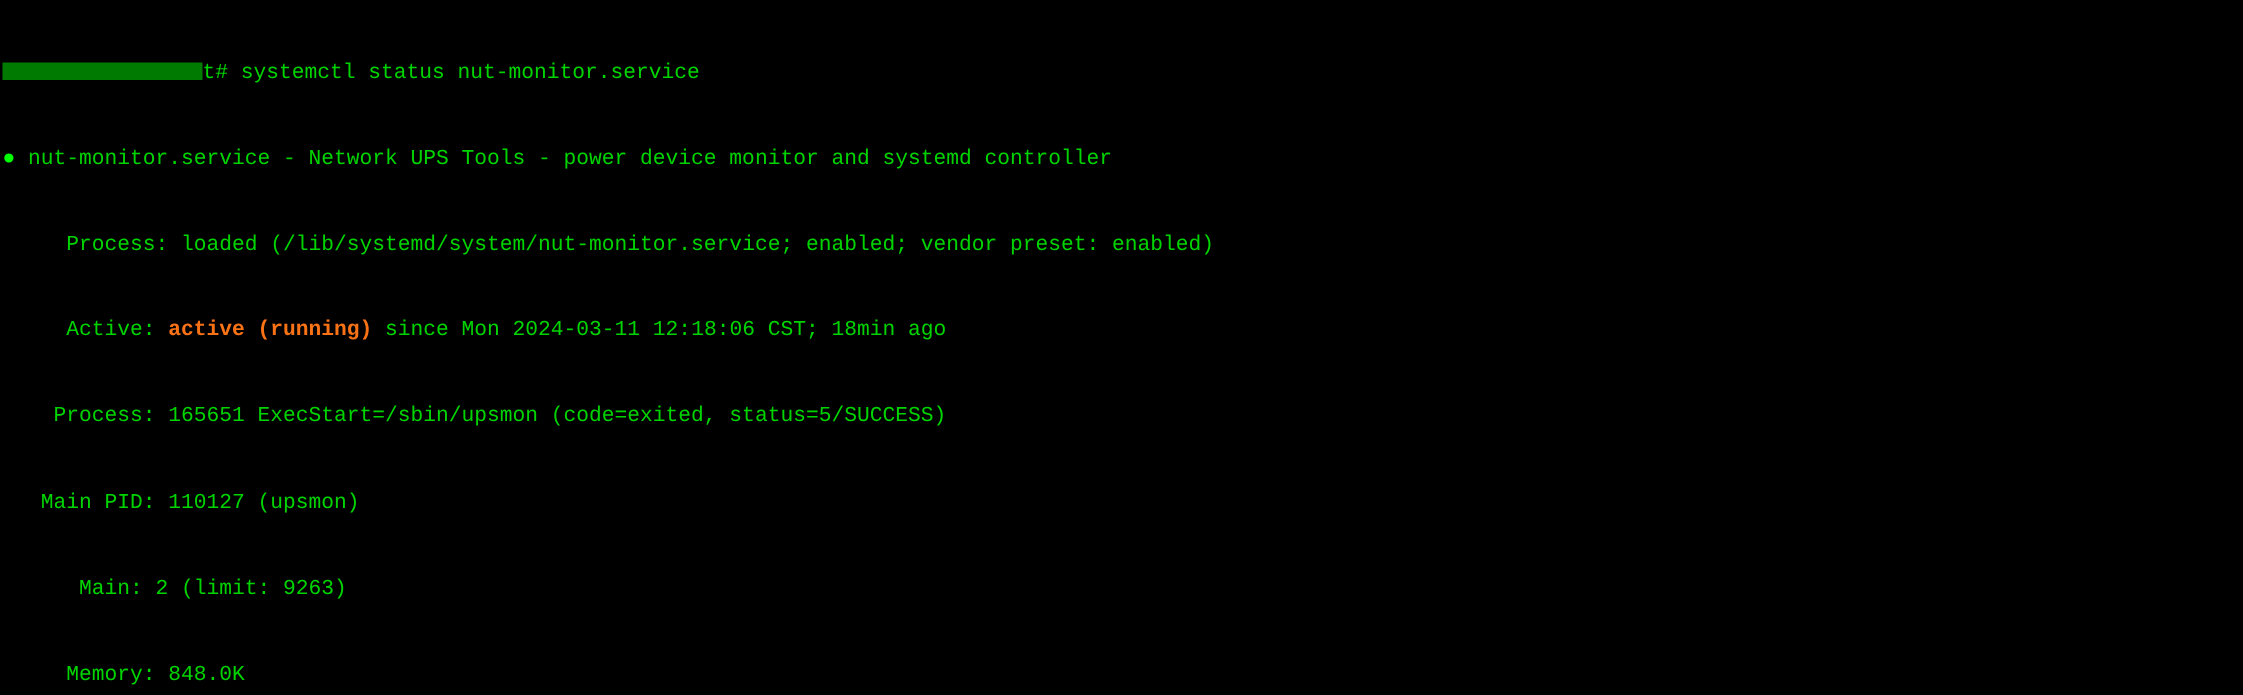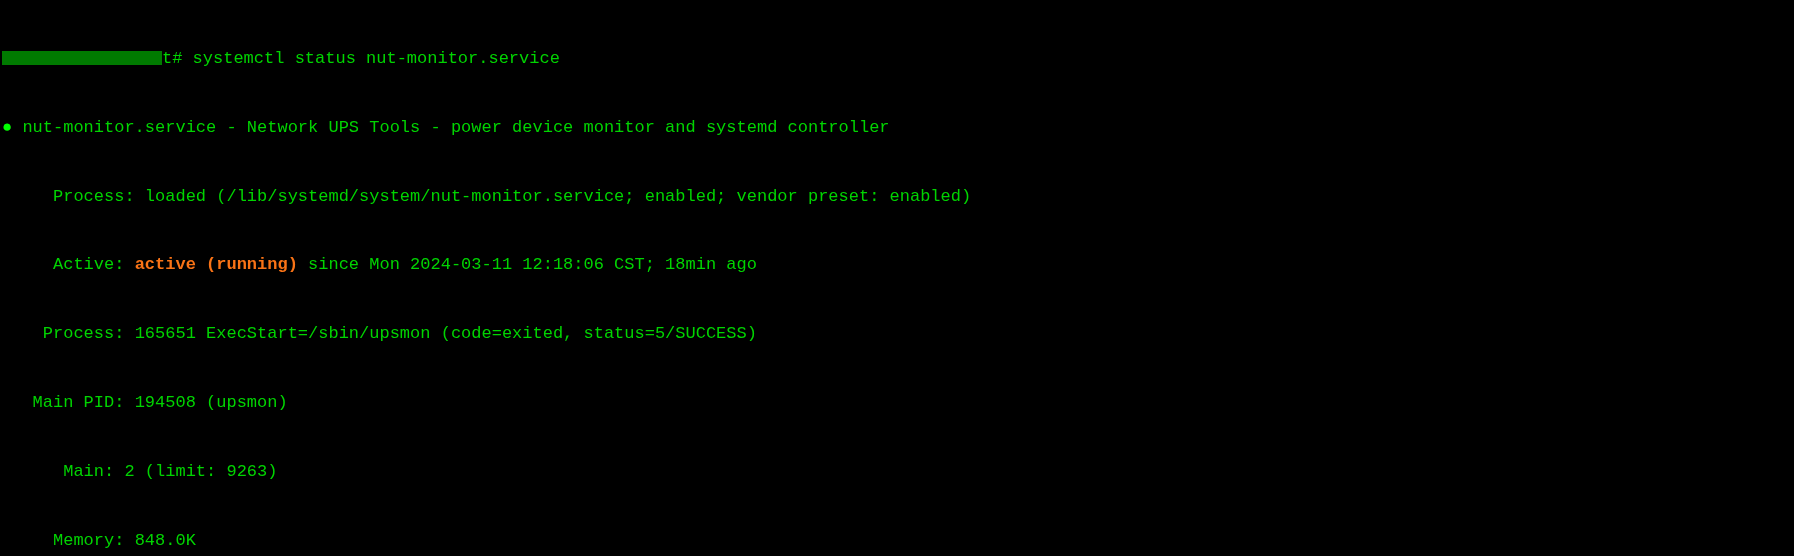--- a/index.html
+++ b/index.html
@@ -35,21 +35,21 @@
 <div class="line"><span style="display:inline-block;width:160px;height:14px;background:#007a00;vertical-align:middle;"></span><span>t# </span><span>systemctl status nut-monitor.service</span></div>
 
 <div class="line"><span class="dot">●</span> <span>nut-monitor.service - Network UPS Tools - power device monitor and systemd controller</span></div>
 
 <div class="line"><span>     Process: </span><span>loaded (/lib/systemd/system/nut-monitor.service; enabled; vendor preset: enabled)</span></div>
 
 <div class="line"><span>     Active: </span><span class="bold">active (running)</span><span> since Mon 2024-03-11 12:18:06 CST; 18min ago</span></div>
 
 <div class="line"><span>    Process: </span><span>165651 ExecStart=/sbin/upsmon (code=exited, status=5/SUCCESS)</span></div>
 
-<div class="line"><span>   Main PID: </span><span>194508 (upsmon)</span></div>
+<div class="line"><span>   Main PID: </span><span>110127 (upsmon)</span></div>
 
 <div class="line"><span>      Main: </span><span>2 (limit: 9263)</span></div>
 
 <div class="line"><span>     Memory: </span><span>848.0K</span></div>
 
 
 
 
 
 

